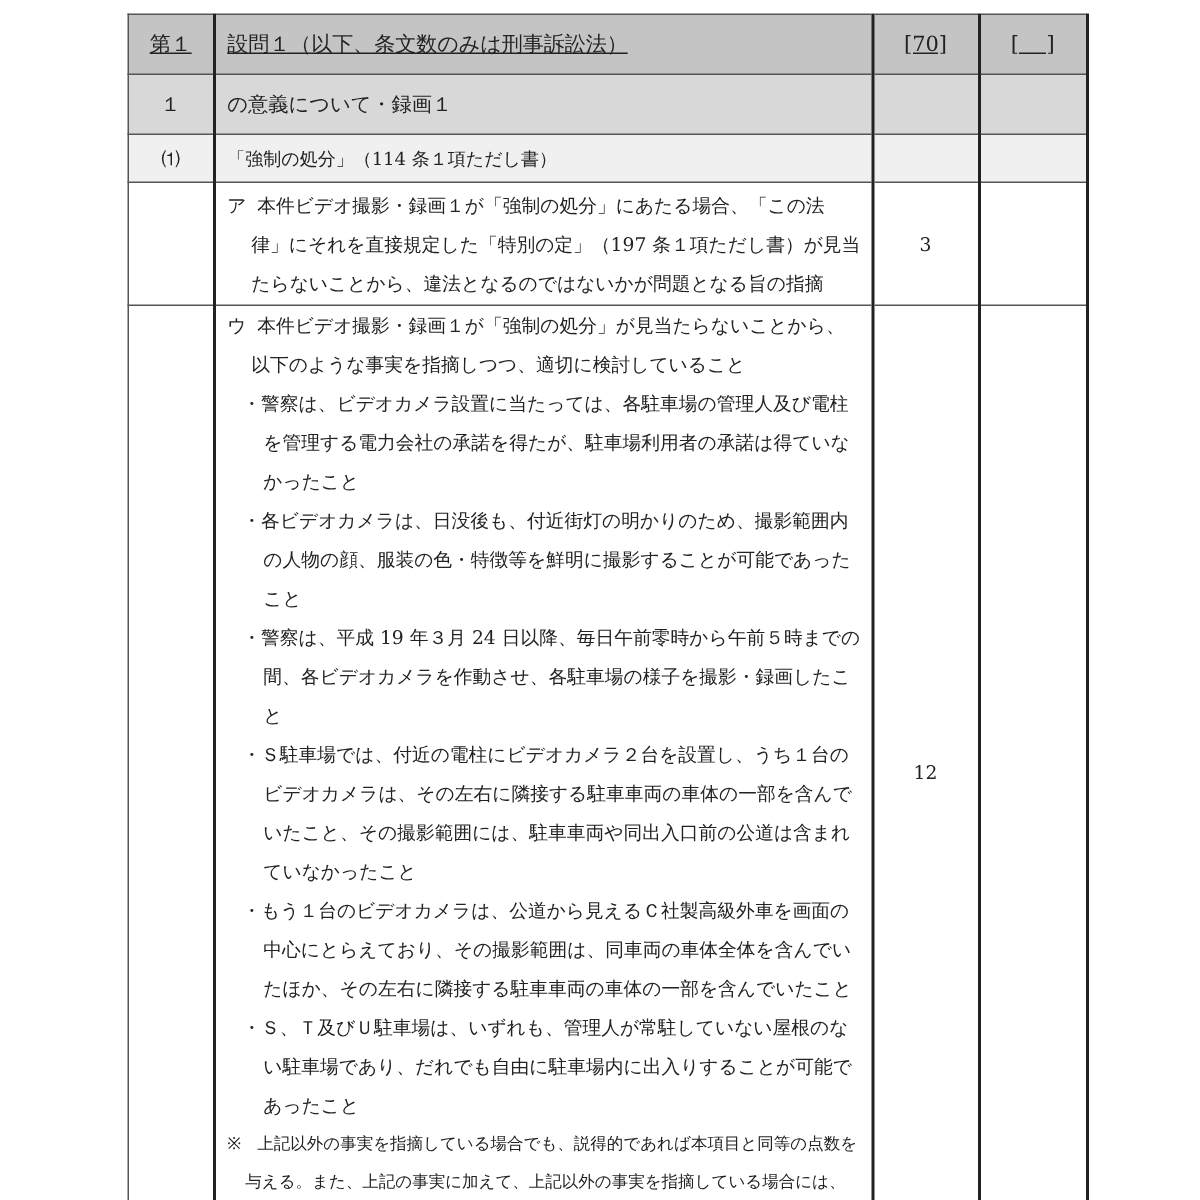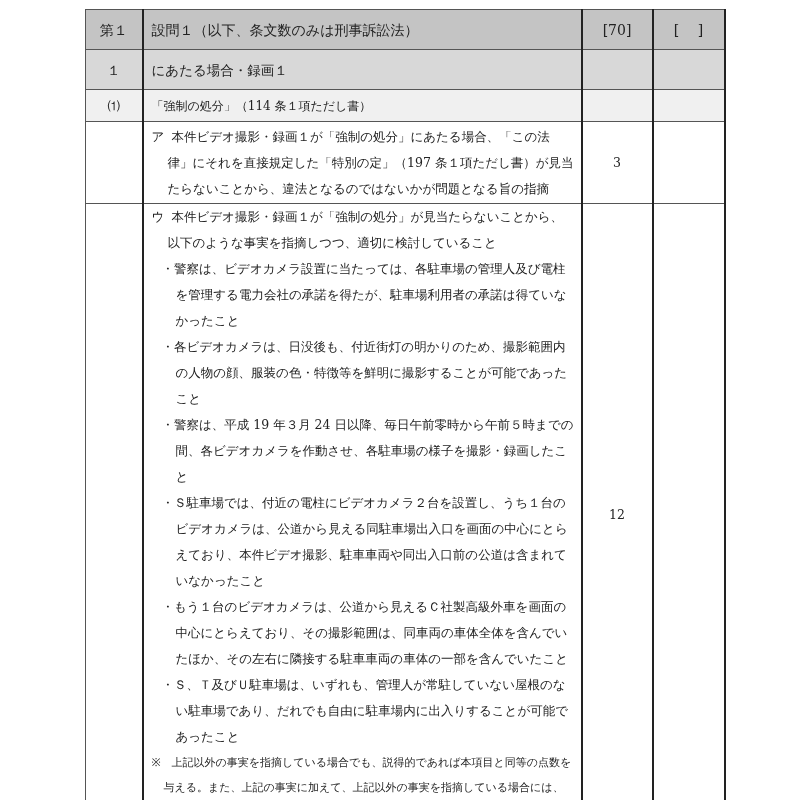--- a/index.html
+++ b/index.html
@@ -36,21 +36,21 @@
     col.c-given { width: 72px; }
 
     td.num { text-align: center; }
     td.score { text-align: center; }
     td.text { padding-left: 8px !important; padding-right: 6px !important; }
 
     
     td.num { border-right: 2px solid #222 !important; }
     td.score { border-left: 2px solid #222 !important; border-right: 2px solid #222 !important; margin-top: 34px; }
 
-    tr.hdr td { background: #c4c4c4; height: 39px; font-size: 14px; }
+    tr.hdr td { background: #c4c4c4; height: 39px; font-size: 14px; text-decoration: underline; }
     tr.sec td { background: #d8d8d8; height: 39px; font-size: 13.5px; }
     tr.sub td { background: #f0f0f0; height: 31px; font-size: 12px; }
     tr.item td { background: #ffffff; }
     tr.item-a td { height: 81px; }
     tr.item-i td { height: 31px; }
     tr.item-u td { height: 539px; }
 
     .para { margin: 0; padding: 0; }
     .hang { padding-left: 16px; text-indent: -16px; }
     .bullet-block { padding-left: 24px; text-indent: -14px; }
@@ -69,21 +69,21 @@
   </colgroup>
   <tbody>
     <tr class="hdr">
       <td class="num">第１</td>
       <td class="text">設問１（以下、条文数のみは刑事訴訟法）</td>
       <td class="score">[70]</td>
       <td class="score">[　 ]</td>
     </tr>
     <tr class="sec">
       <td class="num">１</td>
-      <td class="text">にあたる場合・録画１</td>
+      <td class="text">の意義について・録画１</td>
       <td class="score"></td>
       <td class="score"></td>
     </tr>
     <tr class="sub">
       <td class="num">⑴</td>
       <td class="text">「強制の処分」（114 条１項ただし書）</td>
       <td class="score"></td>
       <td class="score"></td>
     </tr>
     <tr class="item item-a">
@@ -94,21 +94,21 @@
       <td class="score">3</td>
       <td class="score"></td>
     </tr>
     <tr class="item item-u">
       <td class="num"></td>
       <td class="text">
         <p class="para hang"><span class="mark">ウ</span><span>本件ビデオ撮影・録画１が「強制の処分」が見当たらないことから、以下のような事実を指摘しつつ、適切に検討していること</span></p>
         <p class="para bullet-block"><span>・</span><span>警察は、ビデオカメラ設置に当たっては、各駐車場の管理人及び電柱を管理する電力会社の承諾を得たが、駐車場利用者の承諾は得ていなかったこと</span></p>
         <p class="para bullet-block"><span>・</span><span>各ビデオカメラは、日没後も、付近街灯の明かりのため、撮影範囲内の人物の顔、服装の色・特徴等を鮮明に撮影することが可能であったこと</span></p>
         <p class="para bullet-block"><span>・</span><span>警察は、平成 19 年３月 24 日以降、毎日午前零時から午前５時までの間、各ビデオカメラを作動させ、各駐車場の様子を撮影・録画したこと</span></p>
-        <p class="para bullet-block"><span>・</span><span>Ｓ駐車場では、付近の電柱にビデオカメラ２台を設置し、うち１台のビデオカメラは、公道から見える同駐車場出入口を画面の中心にとらえており、本件ビデオ撮影、駐車車両や同出入口前の公道は含まれていなかったこと</span></p>
+        <p class="para bullet-block"><span>・</span><span>Ｓ駐車場では、付近の電柱にビデオカメラ２台を設置し、うち１台のビデオカメラは、その左右に隣接する駐車車両の車体の一部を含んでいたこと、その撮影範囲には、駐車車両や同出入口前の公道は含まれていなかったこと</span></p>
         <p class="para bullet-block"><span>・</span><span>もう１台のビデオカメラは、公道から見えるＣ社製高級外車を画面の中心にとらえており、その撮影範囲は、同車両の車体全体を含んでいたほか、その左右に隣接する駐車車両の車体の一部を含んでいたこと</span></p>
         <p class="para bullet-block"><span>・</span><span>Ｓ、Ｔ及びＵ駐車場は、いずれも、管理人が常駐していない屋根のない駐車場であり、だれでも自由に駐車場内に出入りすることが可能であったこと</span></p>
         <p class="para note"><span class="mark">※</span><span>上記以外の事実を指摘している場合でも、説得的であれば本項目と同等の点数を与える。また、上記の事実に加えて、上記以外の事実を指摘している場合には、その説得力に応じて、２点を限度に加点する</span></p>
       </td>
       <td class="score">12</td>
       <td class="score"></td>
     </tr>
 
   </tbody>
 </table>

